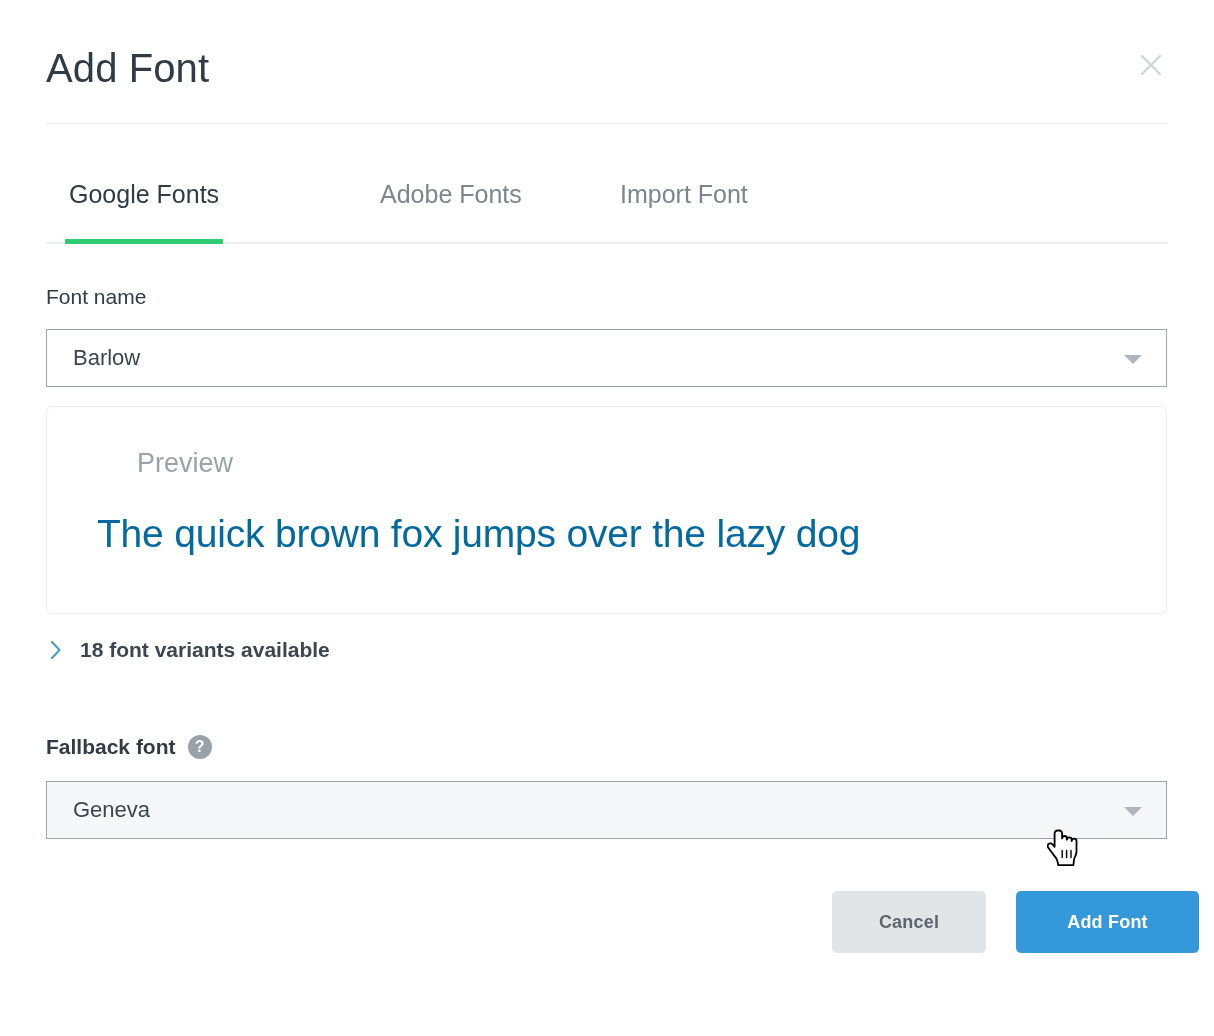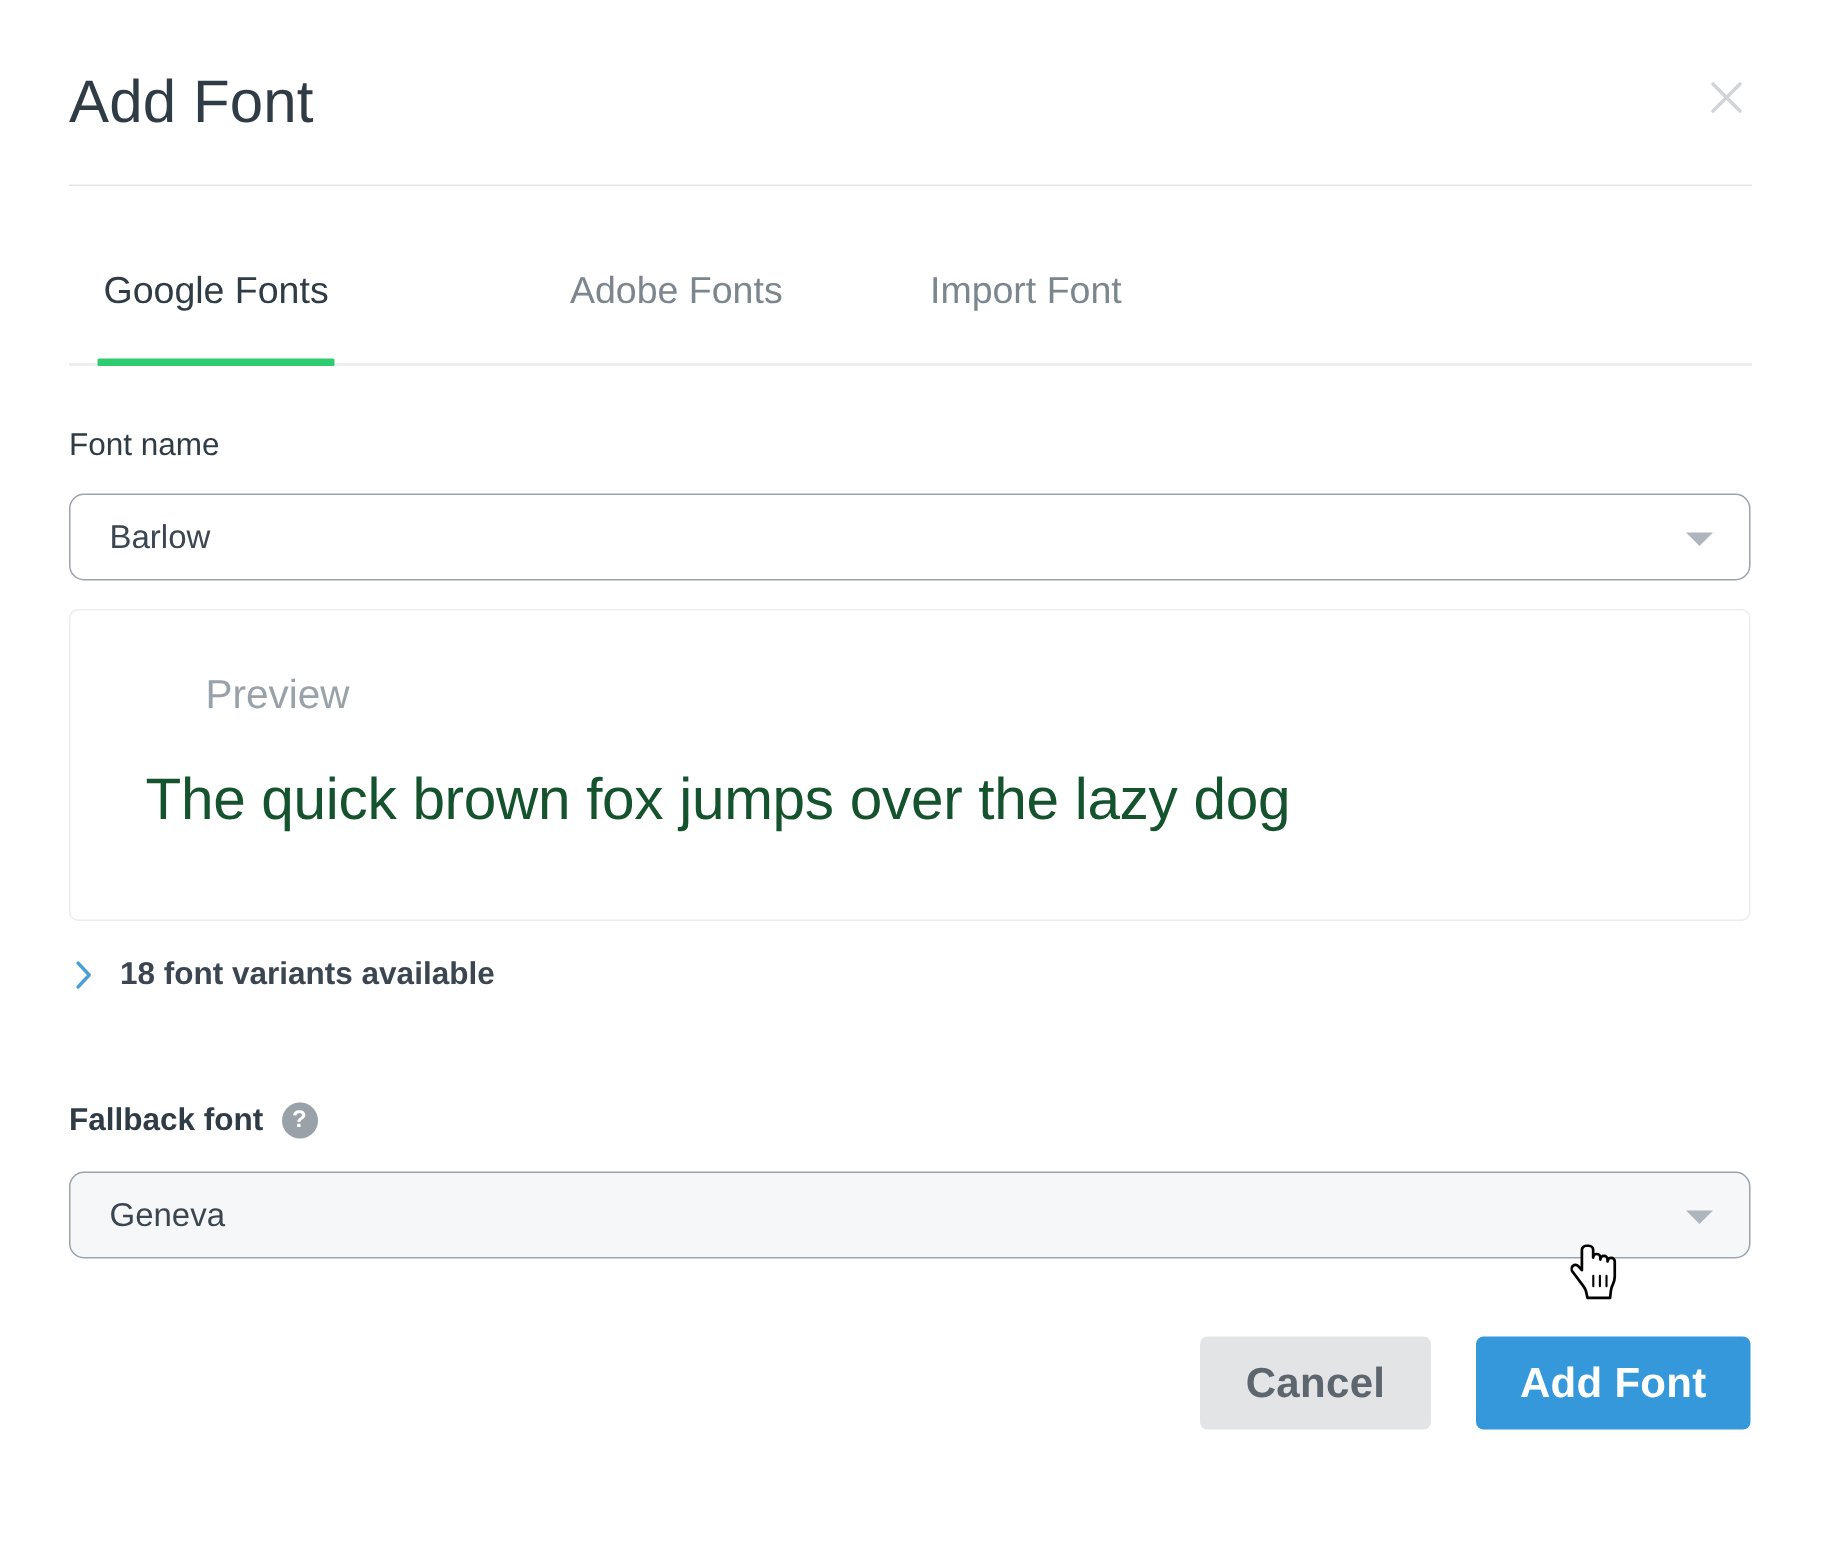--- a/index.html
+++ b/index.html
@@ -117,21 +117,21 @@
     white-space: nowrap;
   }
   .label-font-name { left: 46px; top: 285px; font-weight: 400; }
 
   .select {
     position: absolute;
     left: 46px;
     width: 1121px;
     height: 58px;
     border: 1px solid #9ba4ab;
-    border-radius: 10px;
+    border-radius: 0;
     background: #ffffff;
     display: flex;
     align-items: center;
     cursor: pointer;
   }
   .select .select-value {
     padding-left: 26px;
     font-size: 22px;
     color: #3b4651;
     line-height: 1;
@@ -171,21 +171,21 @@
     font-size: 27px;
     color: #9aa2a9;
     margin-left: 40px;
   }
   .preview-text {
     position: absolute;
     left: 50px;
     top: 105px;
     font-size: 39px;
     font-weight: 400;
-    color: #14532d;
+    color: #0369a1;
     letter-spacing: -0.2px;
     white-space: nowrap;
     text-align: center;
   }
 
   
   .variants-row {
     position: absolute;
     left: 46px;
     top: 638px;
@@ -232,25 +232,26 @@
     line-height: 1;
     cursor: pointer;
   }
 
   
   .btn {
     position: absolute;
     height: 62px;
     border: none;
     border-radius: 5px;
-    font-size: 28px;
+    font-size: 18px;
     font-weight: bold;
     cursor: pointer;
     font-family: "Liberation Sans", sans-serif;
     letter-spacing: 0.2px;
+    margin-left: 32px;
   }
   .btn-cancel {
     left: 800px;
     top: 891px;
     width: 154px;
     background: #e2e4e6;
     color: #5d666e;
   }
   .btn-primary {
     left: 984px;

